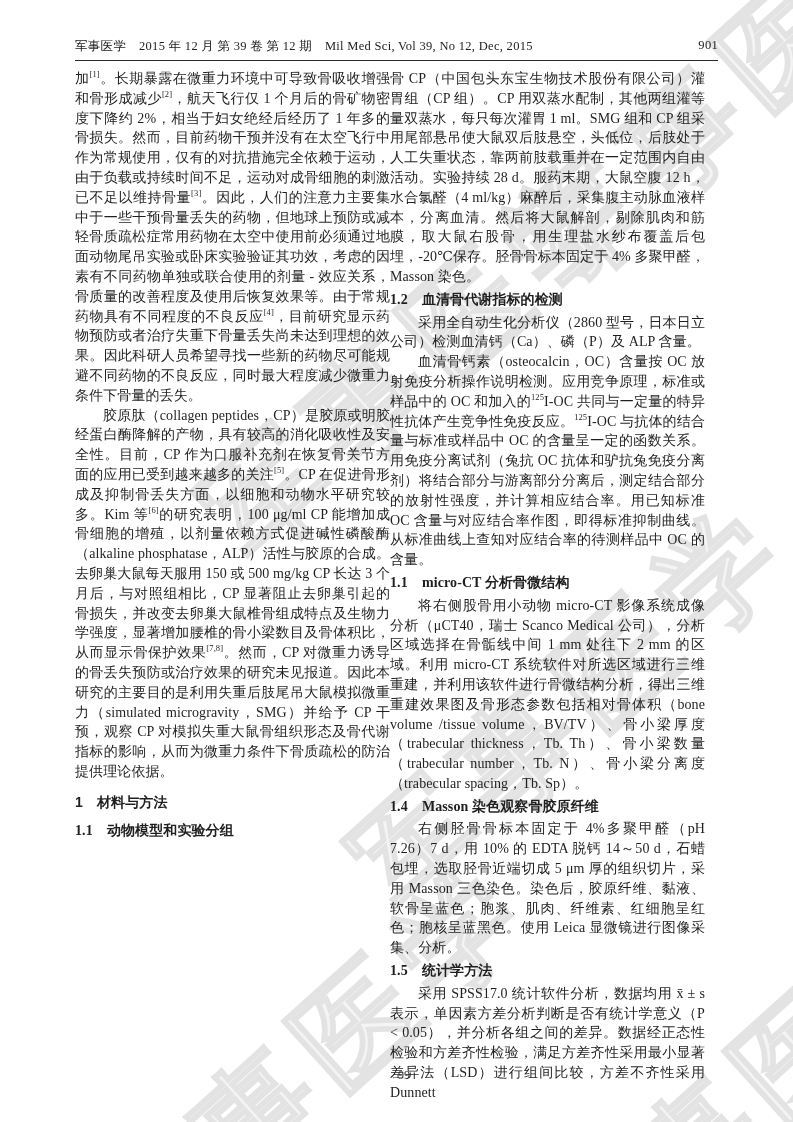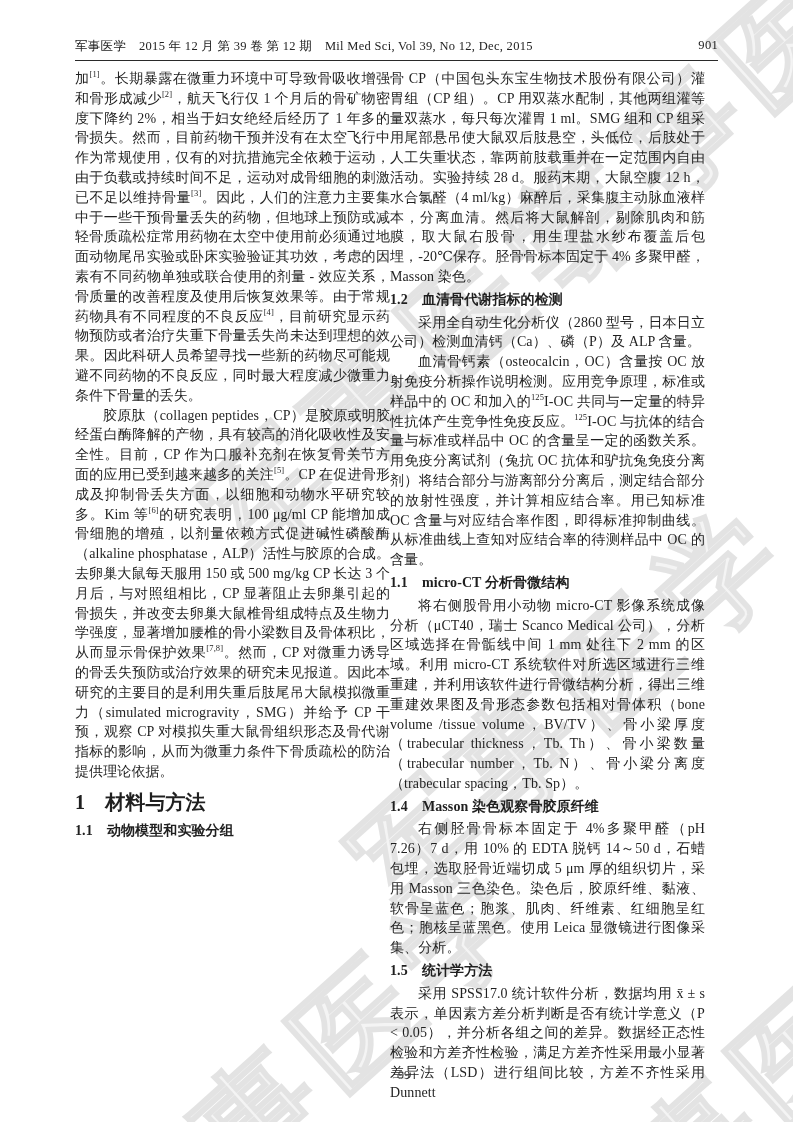--- a/index.html
+++ b/index.html
@@ -44,23 +44,23 @@
     width: 315px;
     font-size: 14px;
     line-height: 19.8px;
     text-align: justify;
     letter-spacing: 0.1px;
   }
   .para { margin: 0; }
   .para.ind { text-indent: 2em; }
   .para sup { font-size: 8.5px; line-height: 0; }
   .sec-h {
-    font-family: Liberation Serif, serif;
+    font-family: Liberation Sans, sans-serif;
     font-weight: bold;
-    font-size: 20px;
+    font-size: 14px;
     margin: 11px 0 9px 0;
   }
   .sub-h {
     font-weight: 600;
     font-size: 14px;
     margin: 3px 0 3px 0;
   }
   .footer {
     position: absolute; left: 0; right: 0; top: 1068px;
     text-align: center; font-size: 12px; color: #333; margin-left: 15px;

